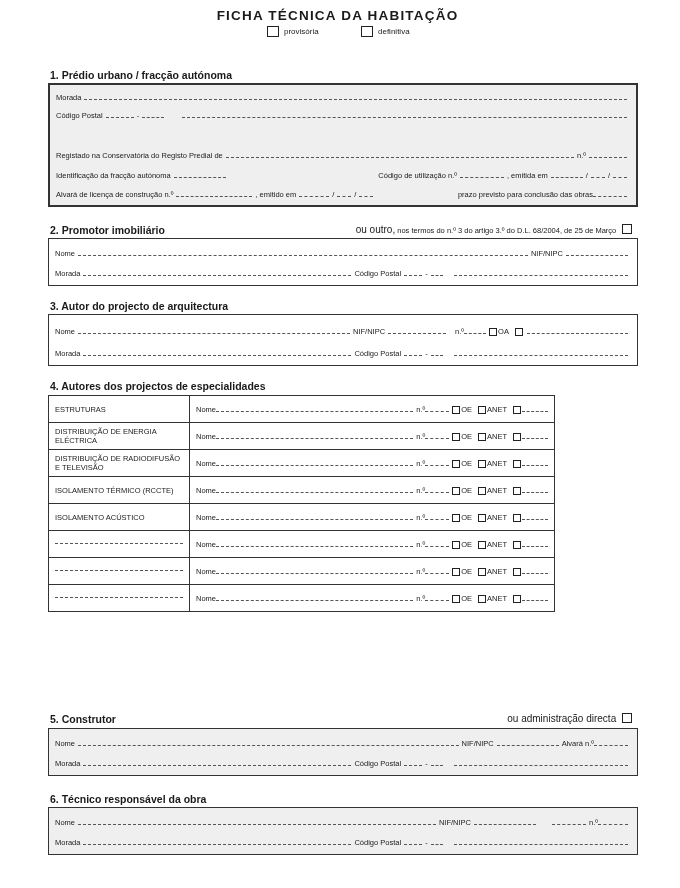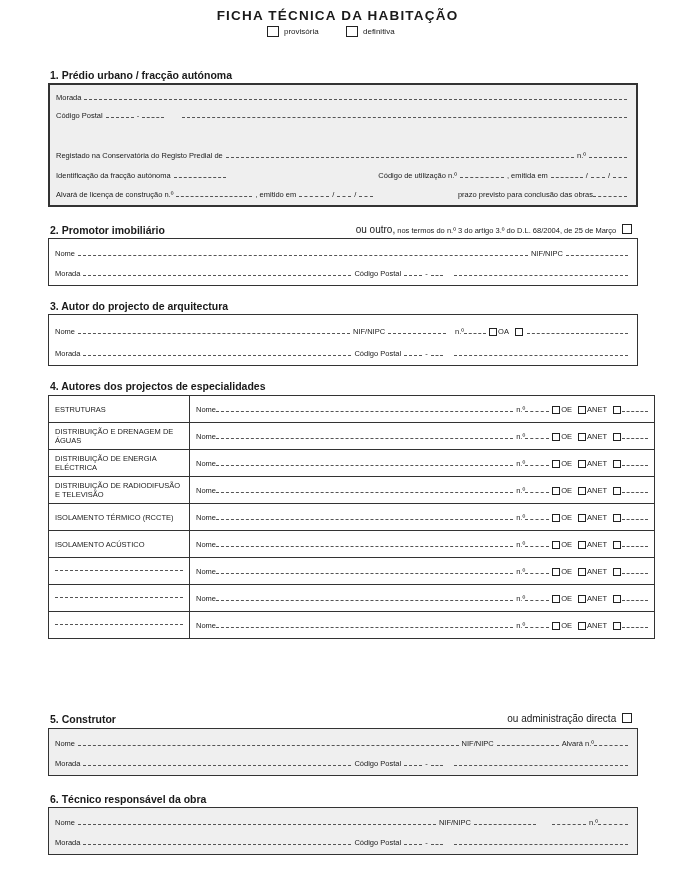--- a/index.html
+++ b/index.html
@@ -12,34 +12,34 @@
   .sec-r { position:absolute; right:47px; font-size:10px;padding-left:29px; }
   .sec-r small { font-size:7.5px; }
   .box { position:absolute; left:48px; width:590px; border:1.5px solid #333; box-sizing:border-box; background:#fff; }
   .box.shaded { background:#efefef; }
   .box.thick { border:2.5px solid #333; }
   .row { position:absolute; left:6px; right:6px; font-size:7.5px; display:flex; align-items:flex-end; white-space:nowrap; }
   .fill { flex:1; border-bottom:1px dashed #555; height:0; margin:0 3px 2px 3px; }
   .fix { display:inline-block; border-bottom:1px dashed #555; height:0; margin:0 3px 2px 3px; }
   .lbl { line-height:9px; }
   .gap { display:inline-block; }
-  table.spec { position:absolute; left:48px; top:395px; width:607px; border-collapse:collapse; font-size:7.5px; }
+  table.spec { position:absolute; left:48px; top:395px; width:507px; border-collapse:collapse; font-size:7.5px; }
   table.spec td { border:1px solid #333; height:26px; padding:0 6px; vertical-align:middle; }
   table.spec td.c1 { width:128px; text-transform:uppercase; line-height:9px; }
   .r2 { display:flex; align-items:flex-end; white-space:nowrap; }
 </style>
 </head>
 <body>
 
 <div class="title">FICHA TÉCNICA DA HABITAÇÃO</div>
 <div class="typebox" style="left:267px;">
   <span class="cb"></span>
   <span>provisória</span>
 </div>
-<div class="typebox" style="left:346px;justify-content:flex-end;">
+<div class="typebox" style="left:361px;justify-content:flex-end;">
   <span class="cb"></span>
   <span>definitiva</span>
 </div>
 
 <div class="sec-h" style="top:69px;">1.  Prédio urbano / fracção autónoma</div>
 <div class="box thick shaded" style="top:83px;height:124px;">
   <div class="row" style="top:8px;">
     <span class="lbl">Morada</span>
     <span class="fill"></span>
   </div>
@@ -151,39 +151,20 @@
       <span class="gap" style="width:6px;"></span>
       <span class="cbs"></span>
       <span class="lbl">ANET</span>
       <span class="gap" style="width:6px;"></span>
       <span class="cbs"></span>
       <span class="fix" style="width:26px;margin-left:0;margin-right:0;"></span>
     </div>
         </td>
       </tr>
       <tr>
-        <td class="c1">DISTRIBUIÇÃO E DRENAGEM DE ÁGUAS</td>
-        <td>
-          <div class="r2">
-      <span class="lbl">Nome</span>
-      <span class="fill" style="margin-left:0;"></span>
-      <span class="lbl">n.º</span>
-      <span class="fix" style="width:24px;margin-left:0;"></span>
-      <span class="cbs"></span>
-      <span class="lbl">OE</span>
-      <span class="gap" style="width:6px;"></span>
-      <span class="cbs"></span>
-      <span class="lbl">ANET</span>
-      <span class="gap" style="width:6px;"></span>
-      <span class="cbs"></span>
-      <span class="fix" style="width:26px;margin-left:0;margin-right:0;"></span>
-    </div>
-        </td>
-      </tr>
-      <tr>
         <td class="c1">DISTRIBUIÇÃO DE ENERGIA ELÉCTRICA</td>
         <td>
           <div class="r2">
       <span class="lbl">Nome</span>
       <span class="fill" style="margin-left:0;"></span>
       <span class="lbl">n.º</span>
       <span class="fix" style="width:24px;margin-left:0;"></span>
       <span class="cbs"></span>
       <span class="lbl">OE</span>
       <span class="gap" style="width:6px;"></span>

